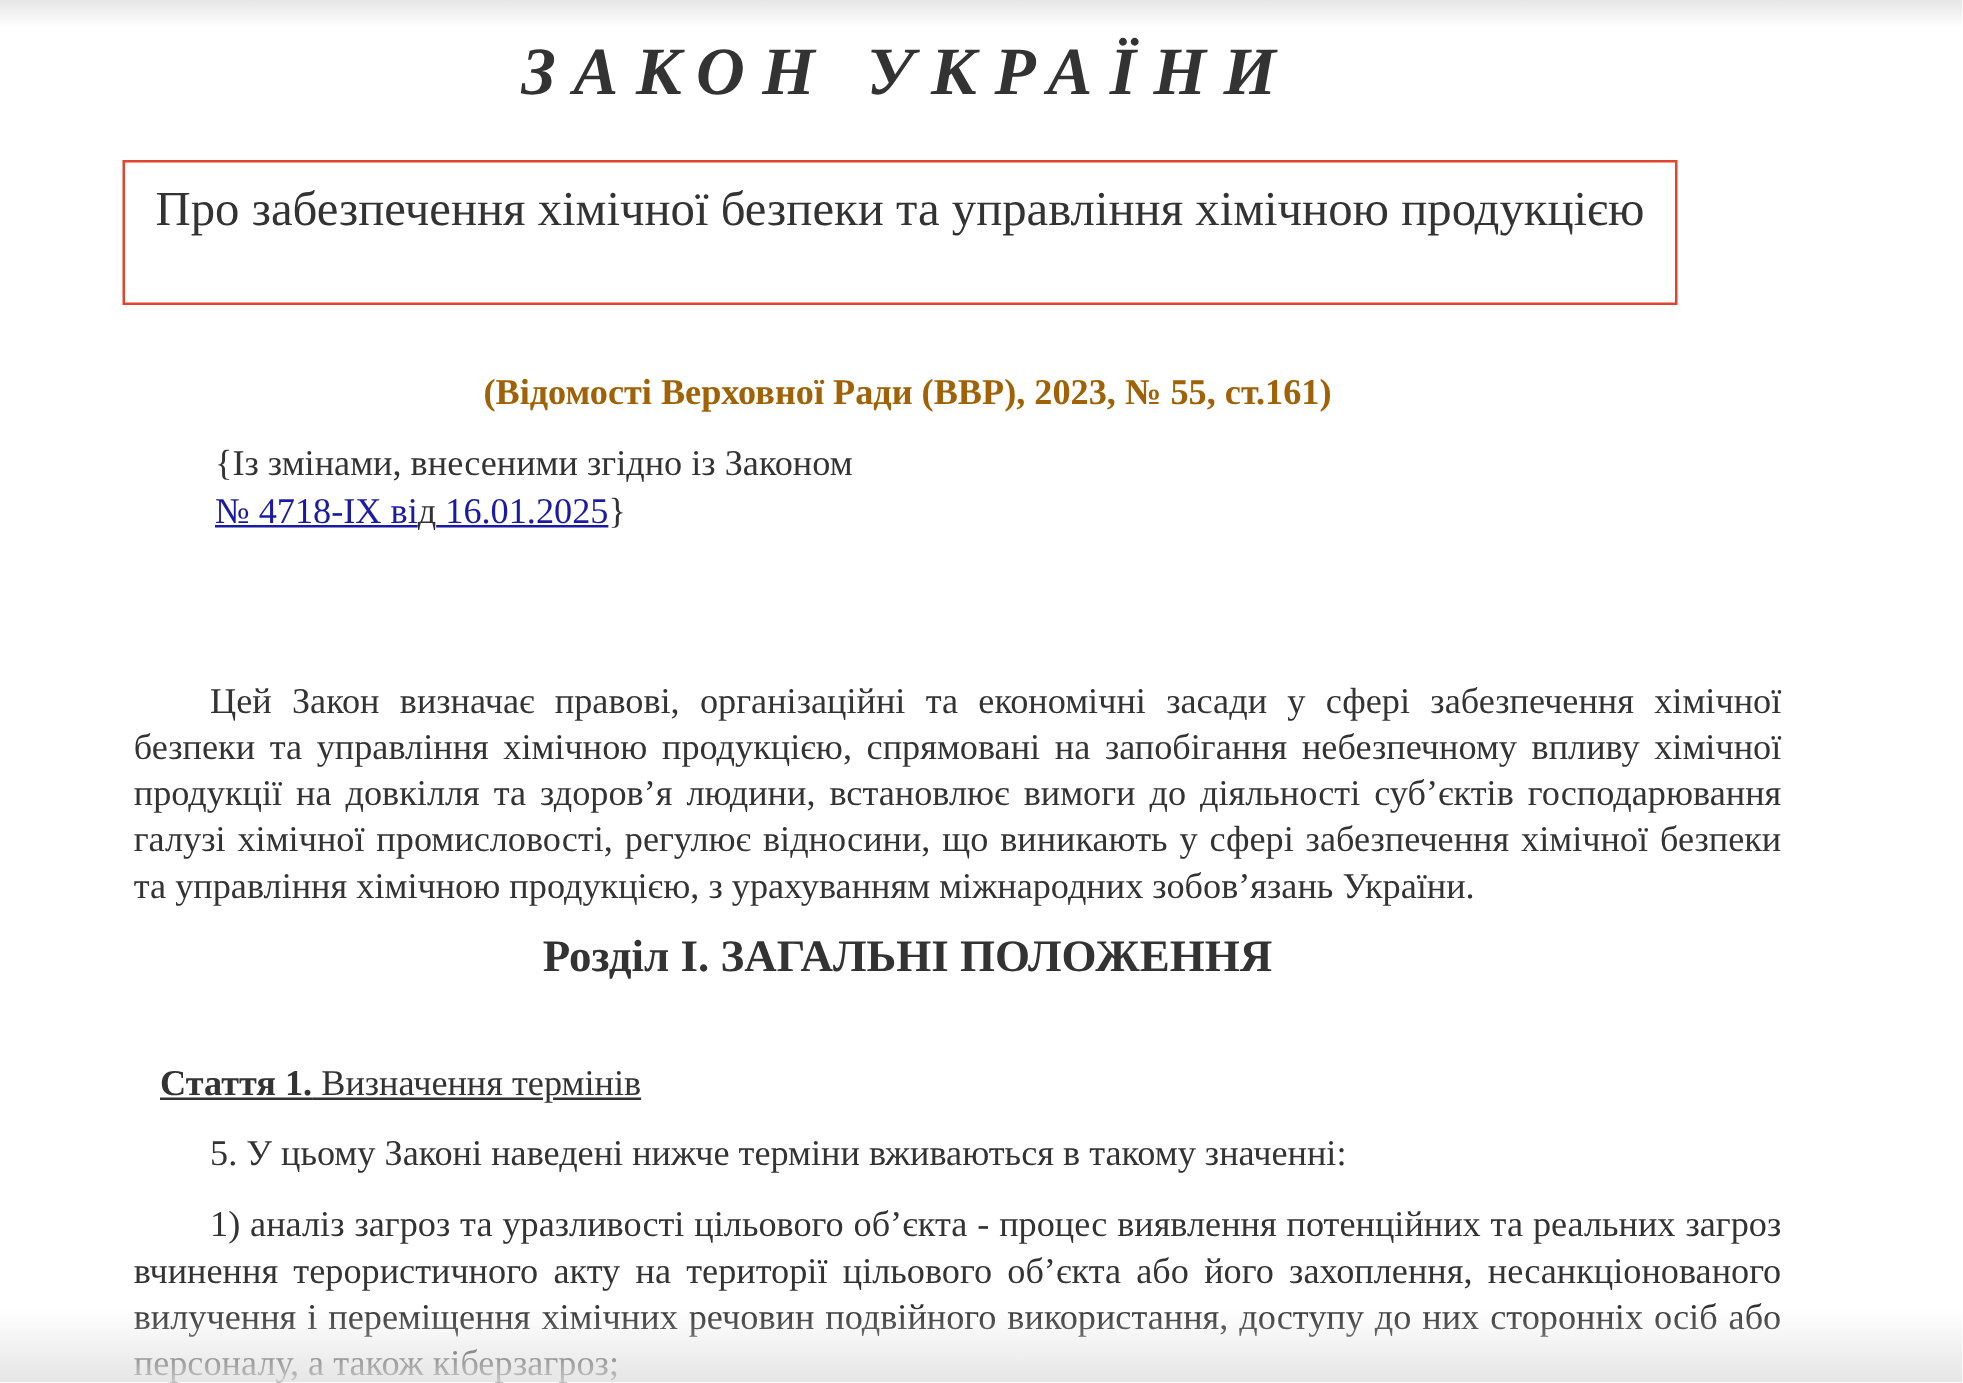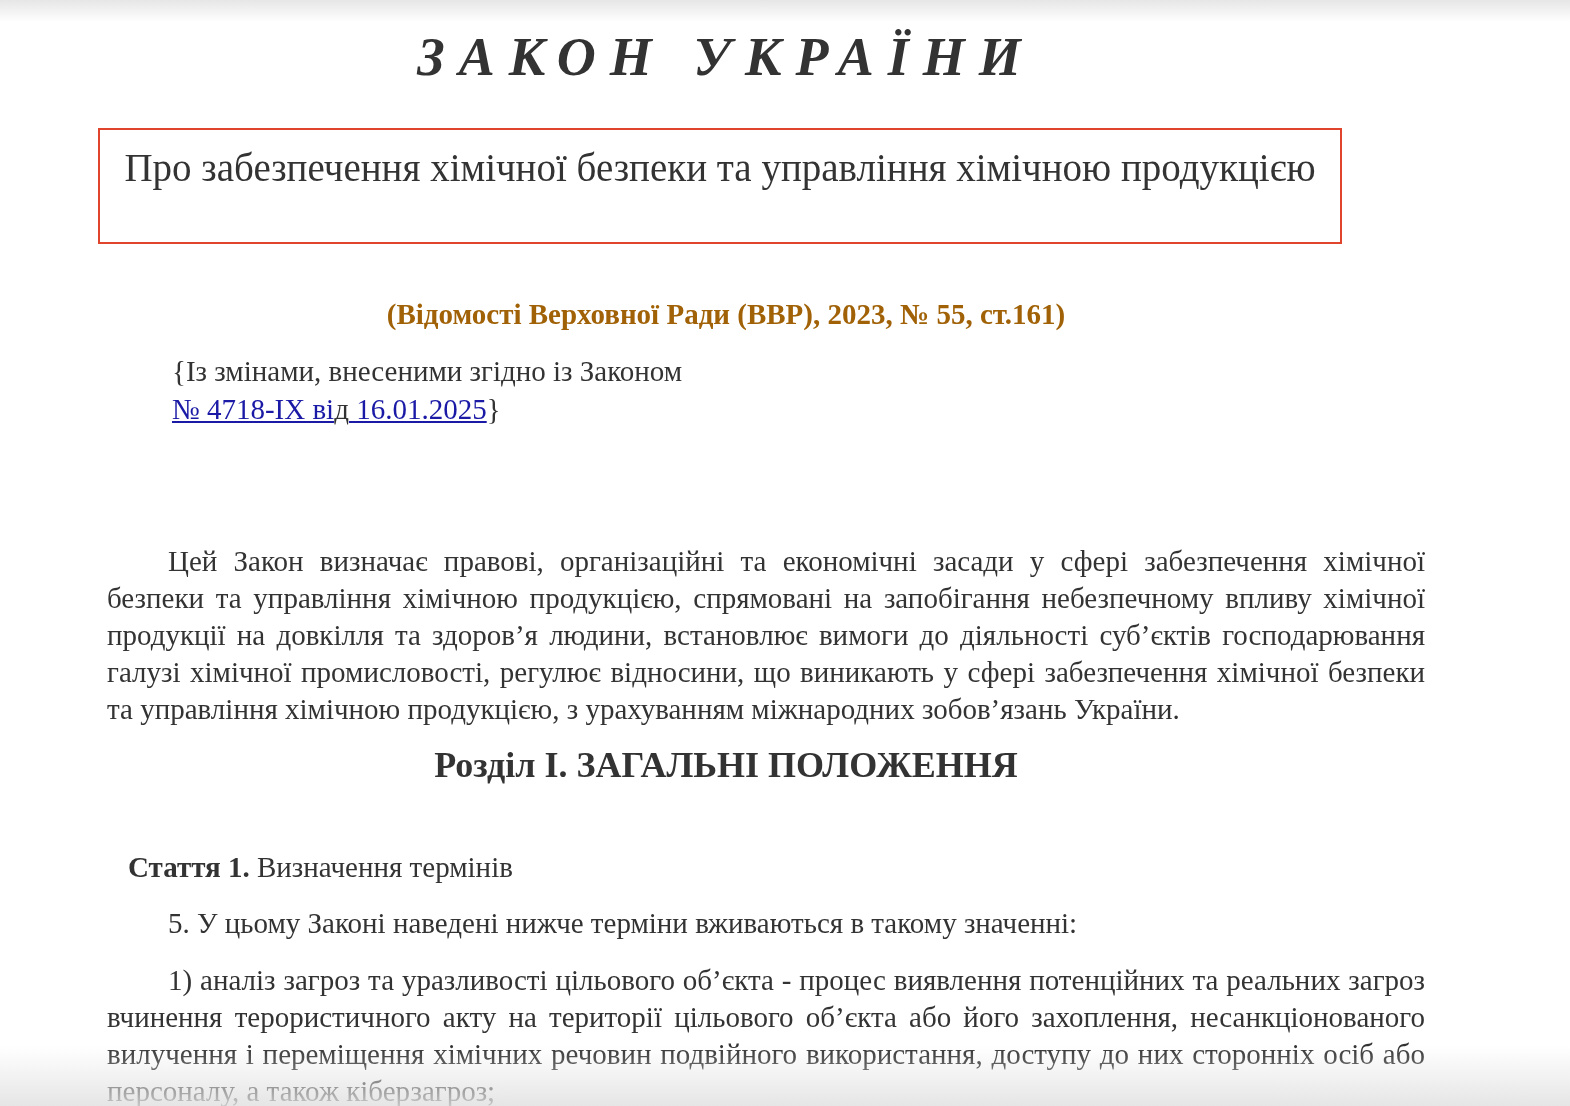--- a/index.html
+++ b/index.html
@@ -108,20 +108,21 @@
     font-weight: bold;
     line-height: 44px;
     color: #333333;
   }
   .article {
     position: absolute;
     left: 128px; top: 848px;
     font-size: 29px;
     line-height: 38px;
     color: #333333;
+    text-decoration: underline;
   }
   .article b { font-weight: bold; }
   .p-clause { top: 905px; }
   .p-def1 { top: 962px; }
 </style>
 </head>
 <body>
 
 <div class="top-shade"></div>
 

